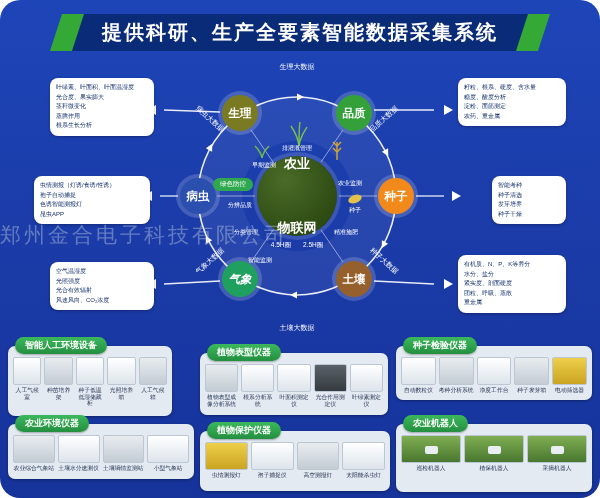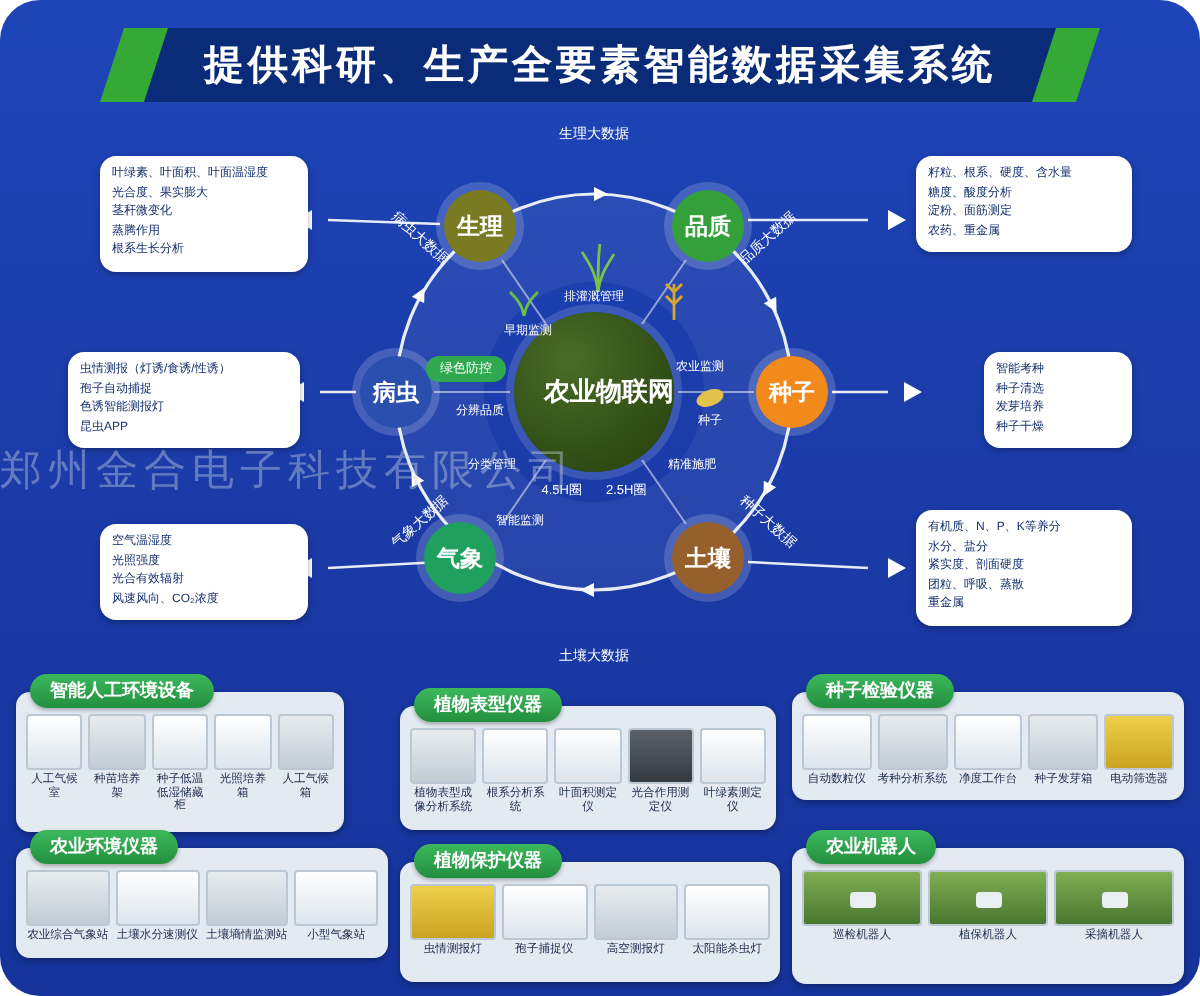--- a/index.html
+++ b/index.html
@@ -14,22 +14,22 @@
   .title-cap{position:absolute;top:0;bottom:0;width:22px;background:#35a936;transform:skewX(-18deg);}
   .cap-l{left:-12px;} .cap-r{right:-12px;}
 
   
   .diagram-svg{position:absolute;left:0;top:0;z-index:1;}
   .node{position:absolute;width:36px;height:36px;border-radius:50%;display:flex;align-items:center;
         justify-content:center;color:#fff;font-size:11.5px;font-weight:bold;z-index:3;
         box-shadow:0 0 0 4px rgba(255,255,255,.18);}
   .hub{position:absolute;left:257px;top:156px;width:80px;height:80px;border-radius:50%;z-index:3;
        background:radial-gradient(circle at 35% 30%,#4a6b28,#2c4a12 75%);
-       box-shadow:0 0 0 4px rgba(255,255,255,.14);display:flex;flex-direction:row;
-       align-items:center;justify-content:flex-end;color:#fff;font-weight:bold;font-size:13px;line-height:1.25;}
+       box-shadow:0 0 0 4px rgba(255,255,255,.14);display:flex;flex-direction:column;
+       align-items:center;justify-content:space-between;color:#fff;font-weight:bold;font-size:13px;line-height:1.25;}
   .hub-sub{position:absolute;left:247px;top:241px;width:100px;display:flex;justify-content:center;
            gap:12px;color:#fff;font-size:6.5px;z-index:3;}
   .arc-label{position:absolute;color:#fff;font-size:7px;text-align:center;z-index:4;white-space:nowrap;}
   .ilabel{position:absolute;color:#fff;font-size:6px;text-align:center;z-index:4;white-space:nowrap;}
   .pill{background:#2fa84f;border-radius:7px;padding:2px 7px;font-size:6.5px;}
 
   
   .ibox{position:absolute;background:#ffffff;border-radius:8px;padding:5px 6px;z-index:4;
         box-shadow:0 1px 3px rgba(0,0,0,.3);}
   .ib-line{font-size:6px;color:#14306e;line-height:1.6;}
@@ -146,21 +146,21 @@
     </div>
   <div class="node" style="left: 336px; top: 95px; background-color: rgb(51, 160, 58);">
       <span>品质</span>
     </div>
   <div class="node" style="left: 378px; top: 178px; background-color: rgb(242, 138, 27);">
       <span>种子</span>
     </div>
   <div class="node" style="left: 336px; top: 261px; background-color: rgb(150, 96, 44);">
       <span>土壤</span>
     </div>
-  <div class="node" style="left: 212px; top: 261px; background-color: rgb(31, 160, 95);">
+  <div class="node" style="left: 222px; top: 261px; background-color: rgb(31, 160, 95); font-style: italic;">
       <span>气象</span>
     </div>
   <div class="node" style="left: 180px; top: 178px; background-color: rgb(43, 79, 174);">
       <span>病虫</span>
     </div>
 
   <div class="arc-label" style="left:265px;top:62px;width:64px">生理大数据</div>
   <div class="arc-label" style="left:356px;top:114px;width:56px;transform:rotate(-42deg)">品质大数据</div>
   <div class="arc-label" style="left:356px;top:256px;width:56px;transform:rotate(42deg)">种子大数据</div>
   <div class="arc-label" style="left:265px;top:323px;width:64px">土壤大数据</div>

